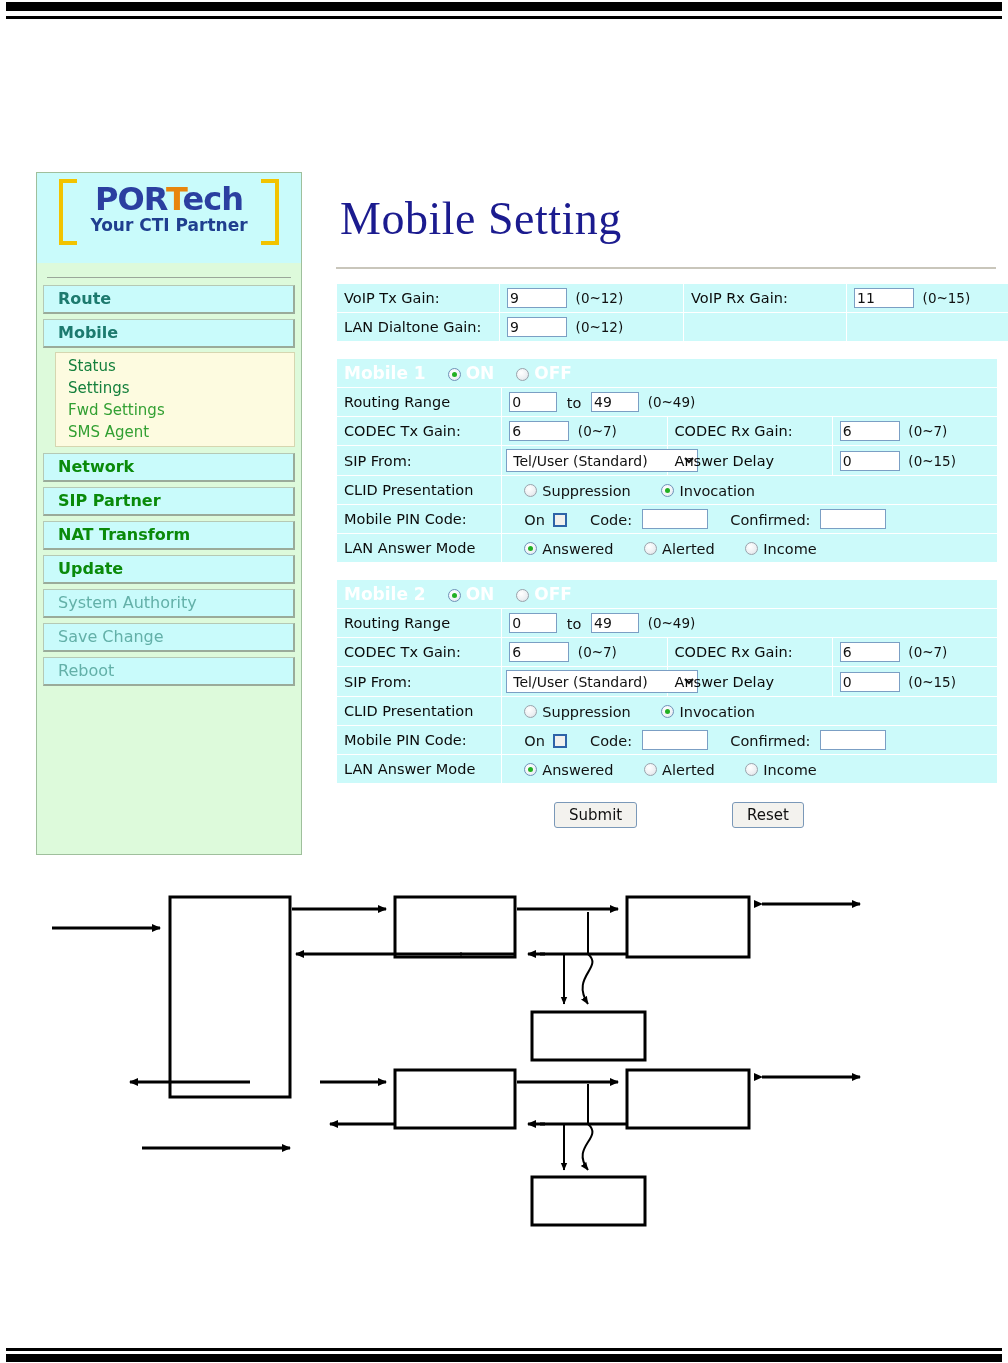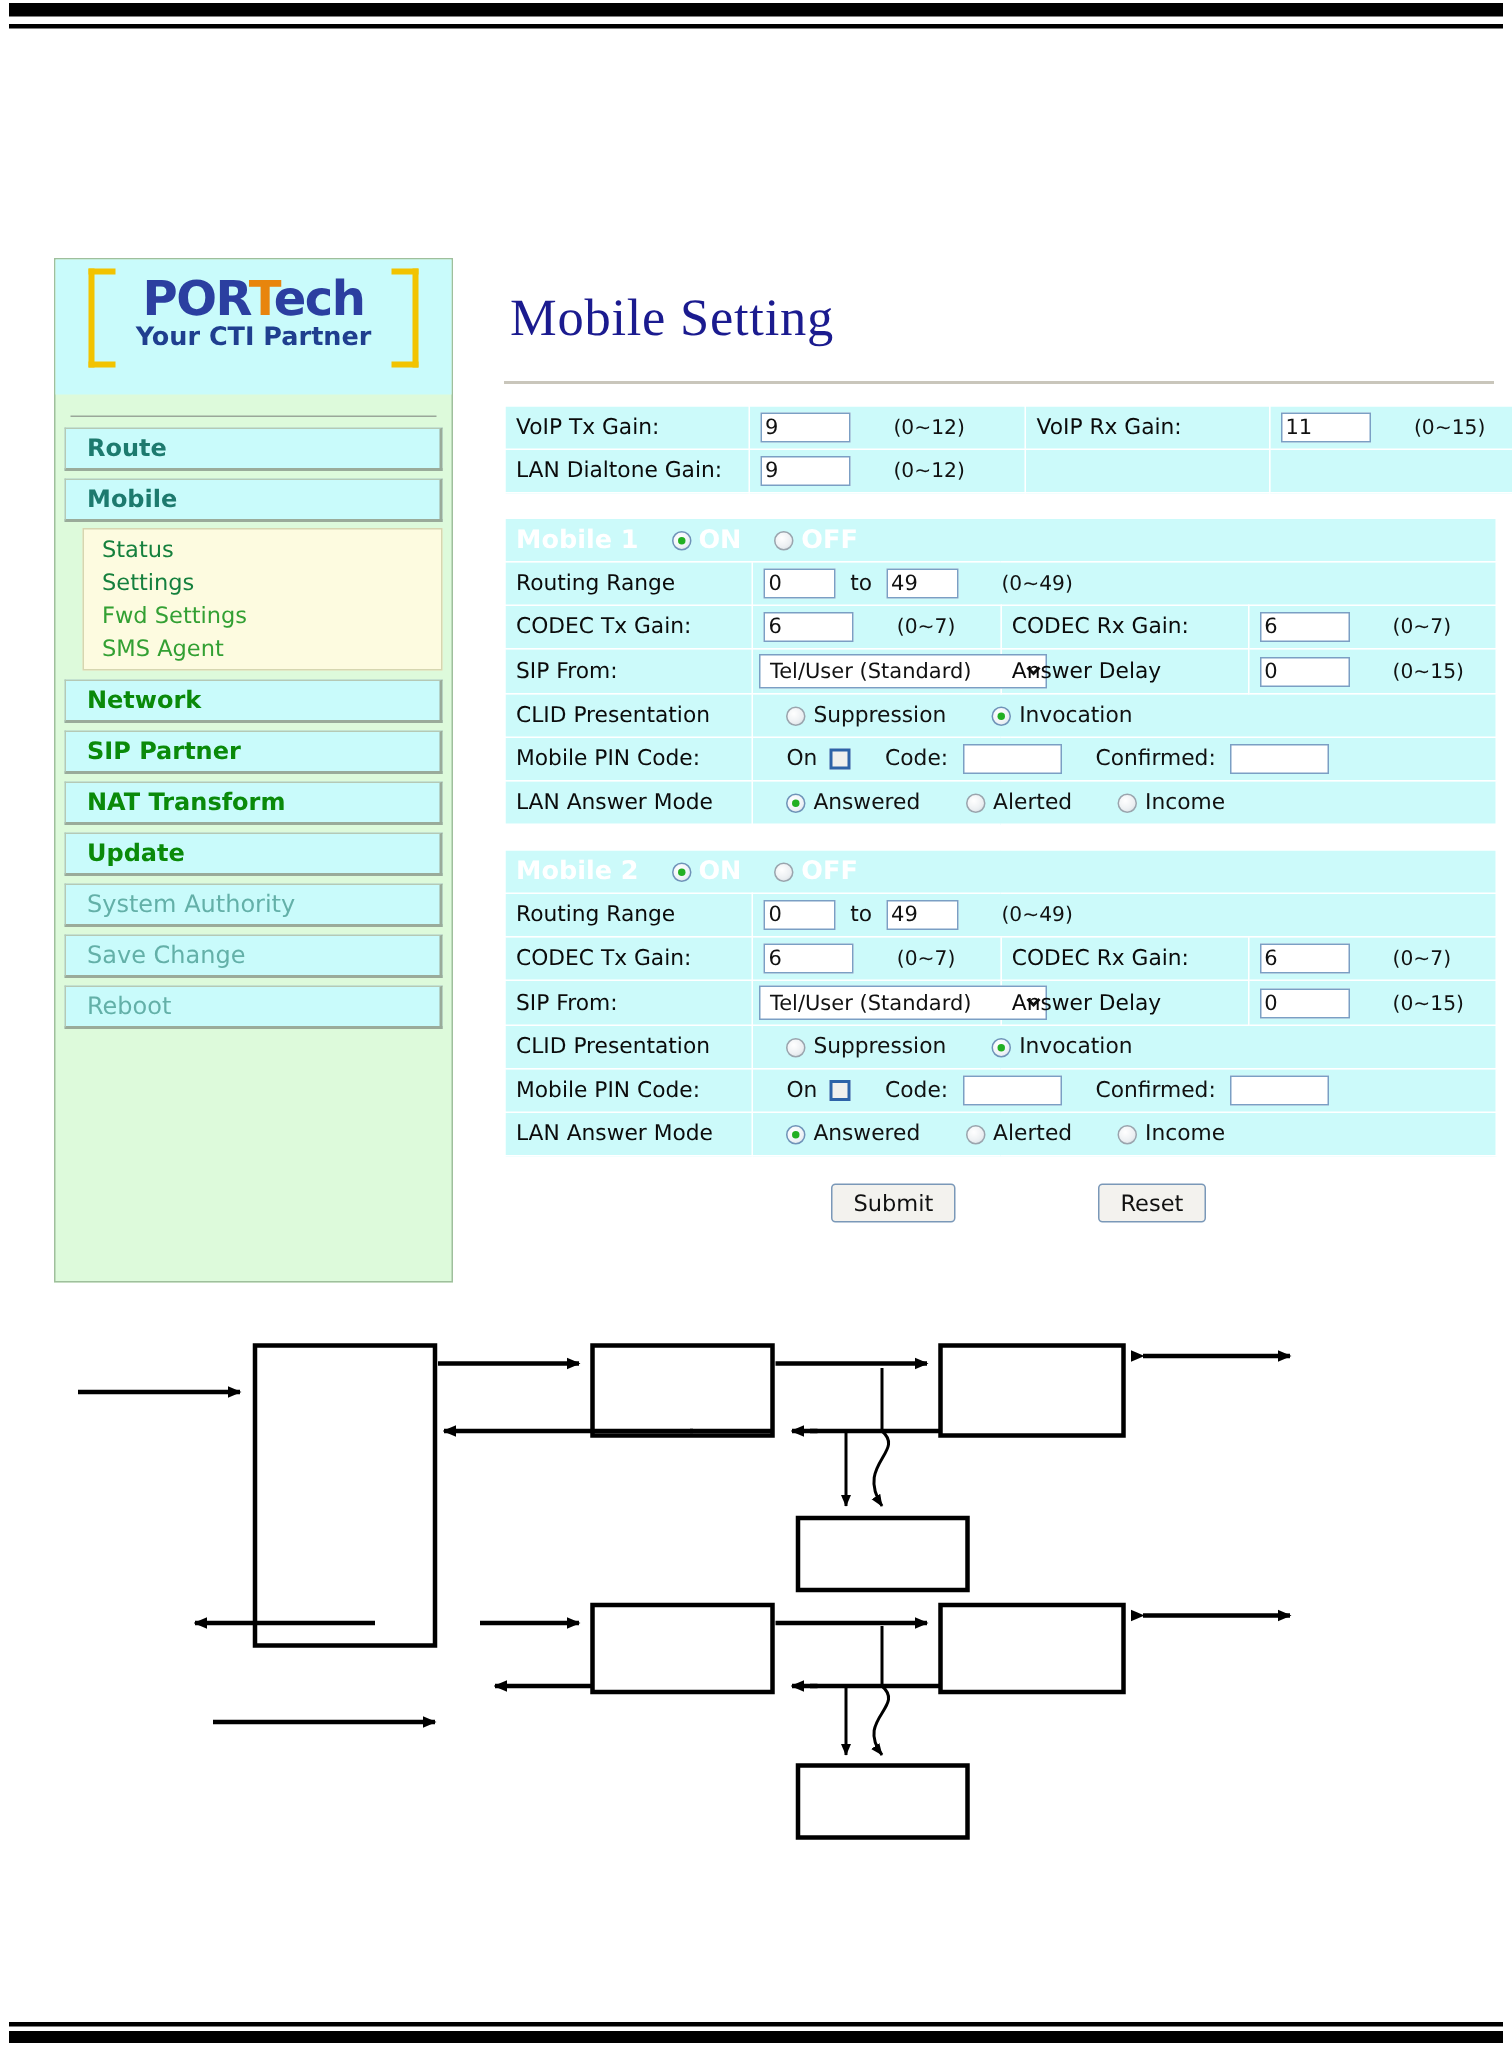--- a/index.html
+++ b/index.html
@@ -118,21 +118,21 @@
   .sm-teal  { color: #15803d; }
   .sm-green { color: #33a033; }
 
   
   .content {
     position: absolute;
     left: 336px; top: 180px; width: 666px;
   }
   .page-title {
     font-family: "Liberation Serif", serif;
-    font-size: 35px;
+    font-size: 46px;
     color: #1b1b8f;
     font-weight: normal;
     letter-spacing: 0.5px;
     margin: 12px 0 0 4px;
   }
   .title-rule {
     margin-top: 22px;
     height: 2px;
     background: #c9c6bb;
     width: 660px;
@@ -180,21 +180,21 @@
     height: 20px;
     line-height: 20px;
     padding: 0 2px;
     box-sizing: border-box;
     color: #111;
   }
   .w-gain  { width: 60px; }
   .w-range { width: 48px; }
   .w-pin   { width: 66px; }
 
-  .rng { font-size: 13.5px; color: #111; margin-left: 24px; }
+  .rng { font-size: 13.5px; color: #111; margin-left: 4px; }
 
   select.sel {
     font-family: "DejaVu Sans", sans-serif;
     font-size: 14px;
     border: 1px solid #7b9fc4;
     background: #ffffff;
     height: 23px;
     width: 192px;
     padding: 1px 2px;
     box-sizing: border-box;

